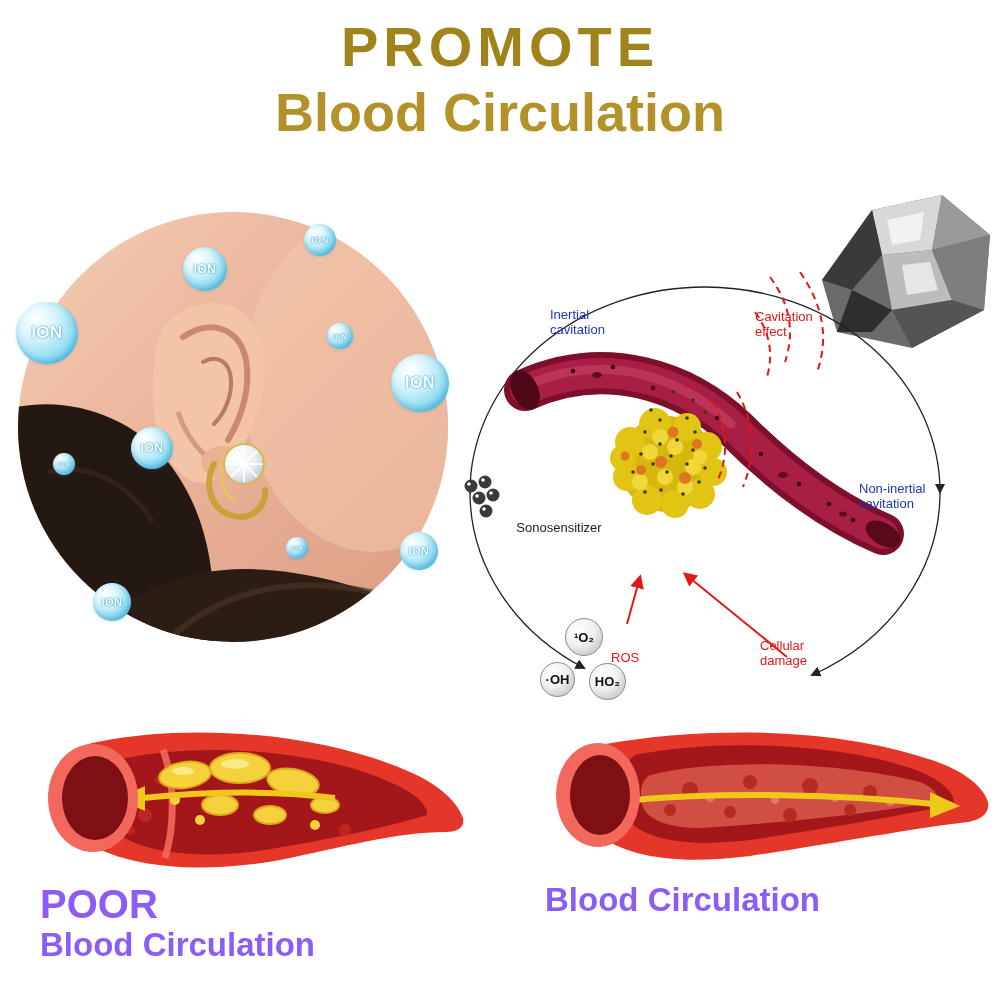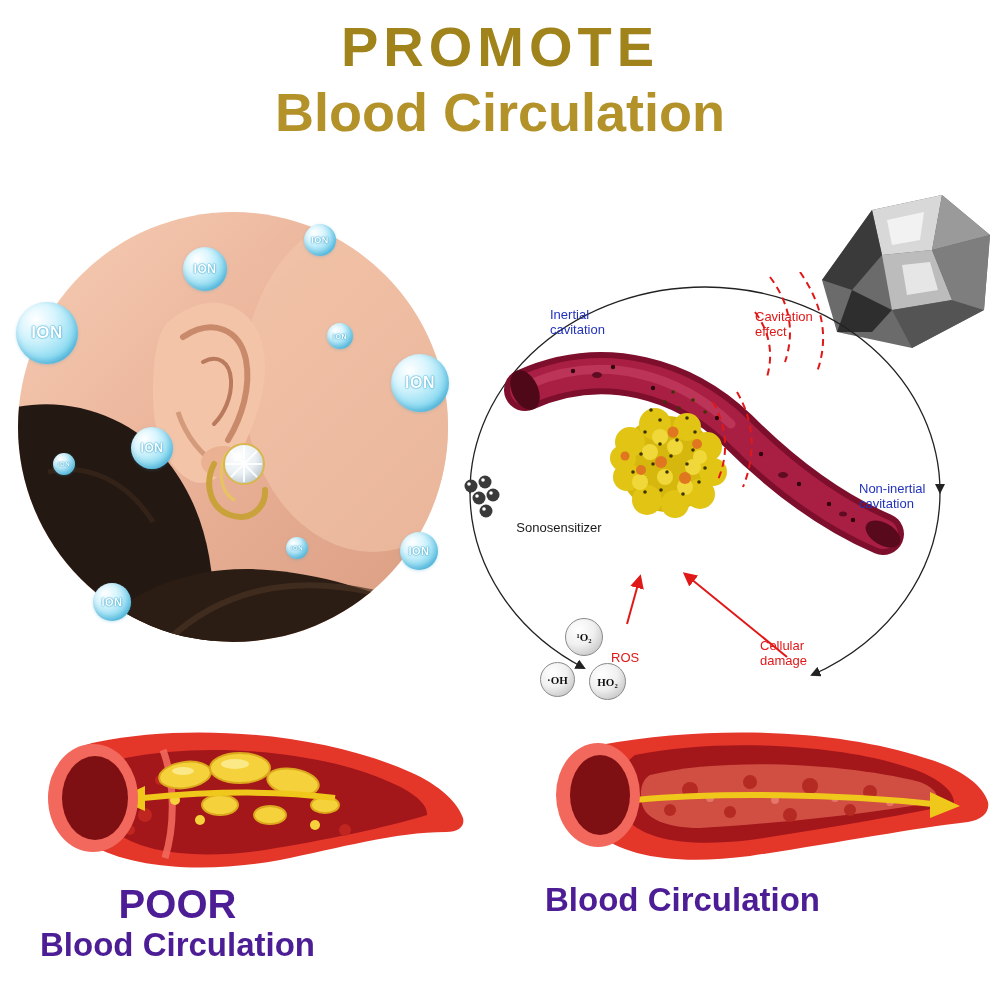--- a/index.html
+++ b/index.html
@@ -21,27 +21,27 @@
        z-index:5;}
   
   .diagram{position:absolute;left:455px;top:272px;width:500px;height:445px;}
   .diagram svg{position:absolute;left:0;top:0;}
   .dlabel{position:absolute;font-size:13px;line-height:1.15;white-space:pre-line;text-align:left;}
   .blue{color:#2233bb;}
   .red{color:#e01818;}
   .black{color:#1a1a1a;}
   .mol{position:absolute;border-radius:50%;display:flex;align-items:center;justify-content:center;
        background:radial-gradient(circle at 35% 30%, #ffffff 0%, #f0f0f0 45%, #c4c4c4 85%, #a8a8a8 100%);
-       border:1px solid #8a8a8a;font-family:Liberation Serif, serif;font-weight:bold;
-       font-size:11px;color:#111;}
+       border:1px solid #8a8a8a;font-family:Liberation Sans, sans-serif;font-weight:bold;
+       font-size:13px;color:#111;}
   
   .stone{position:absolute;left:812px;top:190px;width:185px;height:165px;}
   
   .artery{position:absolute;}
-  .cap{position:absolute;color:#4c1d95;line-height:1.12;text-align:center;}
+  .cap{position:absolute;color:#8b5cf6;line-height:1.12;}
   .cap .t1{font-size:40px;font-weight:800;}
   .cap .t2{font-size:33px;font-weight:800;}
 </style>
 </head>
 <body>
 
 <div class="page">
 
   <div class="hdr">
     <div class="hdr-title">PROMOTE</div>

